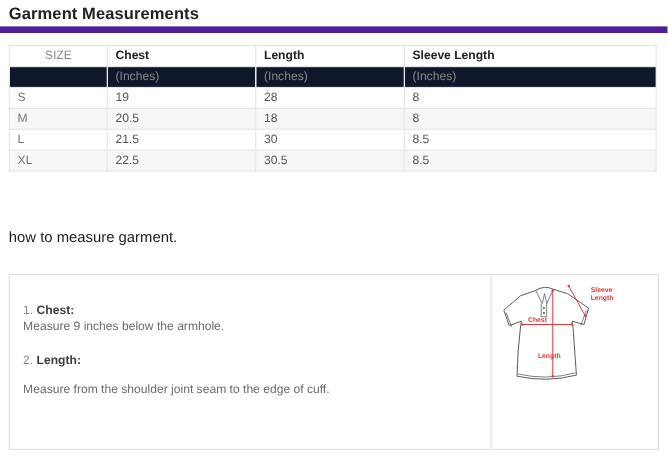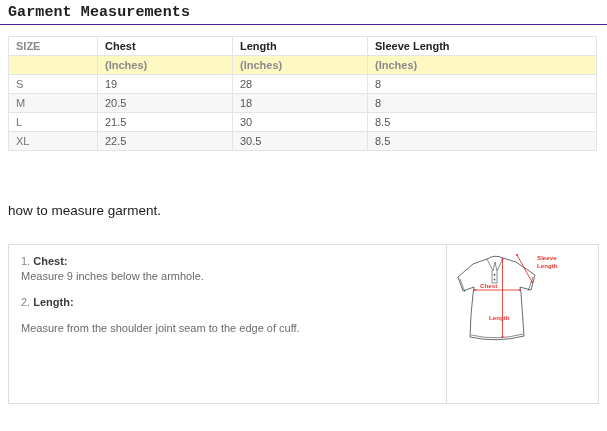--- a/index.html
+++ b/index.html
@@ -4,22 +4,21 @@
 <style>
   * { margin: 0; padding: 0; box-sizing: border-box; }
   html, body {
     width: 607px; height: 431px;
     background: #ffffff;
     font-family: "Liberation Sans", "DejaVu Sans", sans-serif;
     overflow: hidden;
   }
   .page-header {
     padding: 4px 8px 3px;
-    border-bottom: 1px solid #4c1d95;
-    font-family: Liberation Mono, monospace;
+    border-bottom: 6px solid #4c1d95;
   }
   .page-title {
     font-size: 15px;
     font-weight: 700;
     color: #212121;
     letter-spacing: 0.1px;
   }
   table.size-table {
     border-collapse: collapse;
     table-layout: fixed;
@@ -31,22 +30,22 @@
     border: 1px solid #e4e4e4;
     padding: 3px 7px;
     height: 19px;
     text-align: left;
     font-weight: 400;
     color: #555555;
     overflow: hidden;
     white-space: nowrap;
   }
   .size-table thead th { font-weight: 700; color: #222222; }
-  .size-table thead th.size-col-header { font-weight: 700; color: #8a8a8a; }
-  .size-table tr.units-row td { background: #fef9c3; color: #8a8a8a; font-weight: bold; }
+  .size-table thead th.size-col-header { font-weight: 400; color: #8a8a8a; text-align: center; }
+  .size-table tr.units-row td { background: #0f172a; color: #8a8a8a; }
   .size-table tbody tr:nth-child(even) td { background: #f7f7f7; }
   .size-table td.size-cell { color: #757575; }
   .section-title {
     margin: 52px 8px 4px 8px;
     font-size: 13.5px;
     font-weight: 400;
     color: #1c1c1c;
   }
   .measure-box {
     margin: 26px 8px 0 8px;
@@ -54,21 +53,21 @@
     height: 160px;
     border: 1px solid #dddddd;
     display: flex;
   }
   .instructions {
     flex: 1 1 auto;
     padding: 9px 12px;
     border-right: 1px solid #dddddd;
   }
   .step { margin-bottom: 11px; font-size: 11px; line-height: 15px; }
-  .step-head { color: #8a8a8a; }
+  .step-head { color: #8a8a8a; margin-top: 16px; }
   .step-label { font-weight: 700; color: #3c3c3c; }
   .step-text { color: #6b6b6b; }
   .diagram-cell {
     flex: 0 0 151px;
     position: relative;
   }
   .diagram-cell svg { display: block; }
 </style>
 </head>
 <body>

